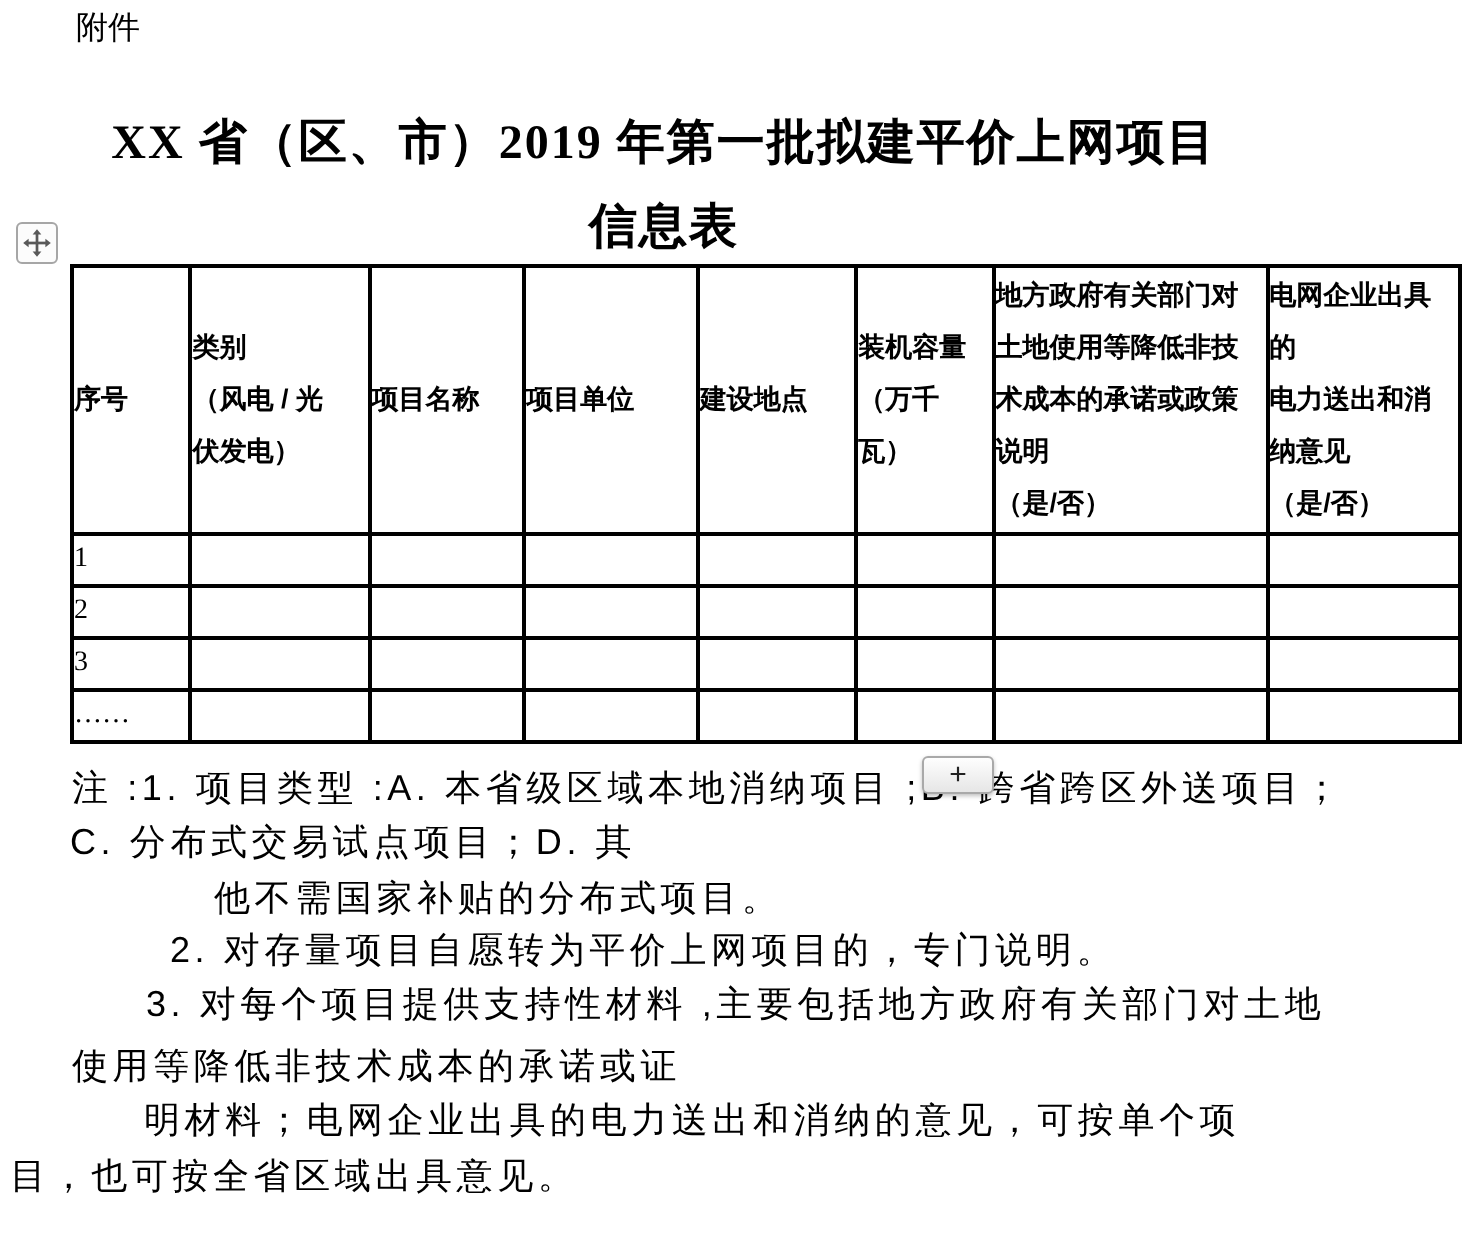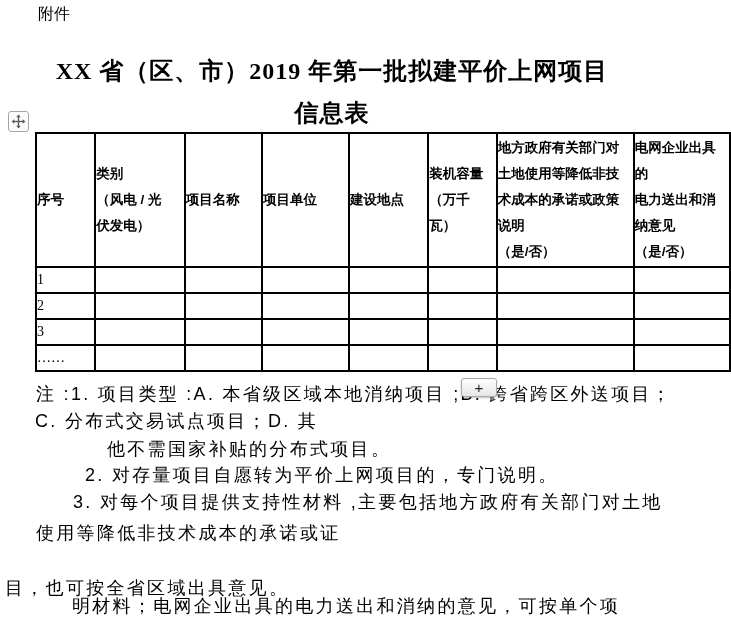--- a/index.html
+++ b/index.html
@@ -51,21 +51,21 @@
   .note{
     position:absolute;font-size:18px;letter-spacing:2.3px;
     white-space:nowrap;font-family:"Liberation Sans",sans-serif;
   }
   .nl1{left:36px;top:382px;}
   .nl2{left:35px;top:409px;}
   .nl3{left:107px;top:437px;}
   .nl4{left:73px;top:463px;margin-left:12px;}
   .nl5{left:73px;top:490px;}
   .nl6{left:36px;top:521px;text-align:center;}
-  .nl7{left:72px;top:548px;margin-top:46px;}
+  .nl7{left:72px;top:548px;}
   .nl8{left:5px;top:576px;}
 </style>
 </head>
 <body>
 
 <div>
 
   <div class="attachment">附件</div>
 
   <div class="title t1">XX 省（区、市）2019 年第一批拟建平价上网项目</div>

